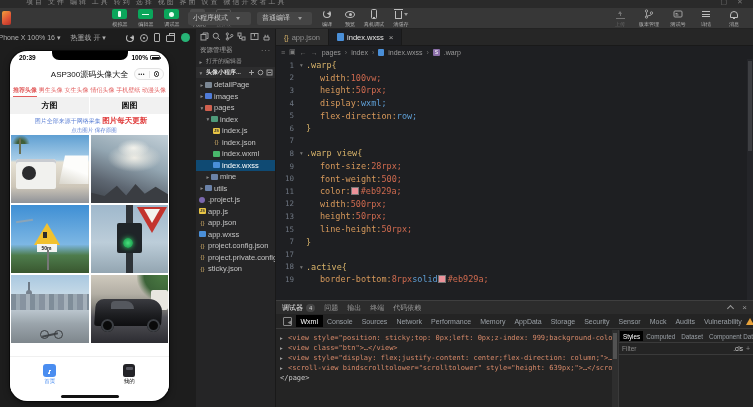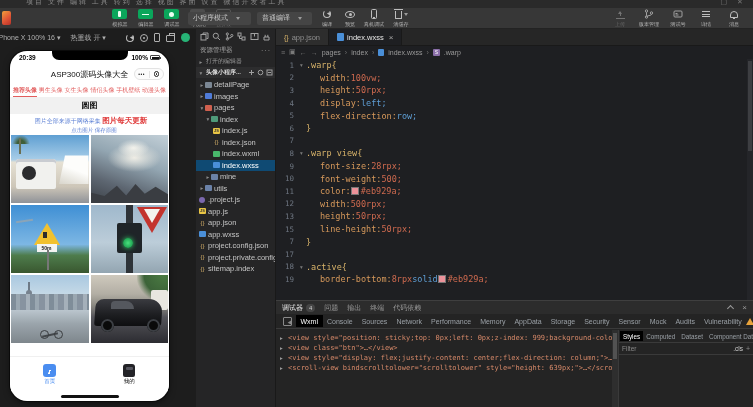--- a/index.html
+++ b/index.html
@@ -387,20 +387,21 @@
       </div>
       <div class="ptabs">
         <span class="ptab active">推荐头像</span>
         <span class="ptab">男生头像</span>
         <span class="ptab">女生头像</span>
         <span class="ptab">情侣头像</span>
         <span class="ptab">手机壁纸</span>
         <span class="ptab">动漫头像</span>
       </div>
       <div class="pshape">
+        <div class="shbtn">方图</div>
         <div class="shbtn">圆图</div>
       </div>
       <div class="pnotice">
         <div class="l1">
           <span class="src">图片全部来源于网络采集</span>
           <span class="upd">图片每天更新</span>
         </div>
         <div class="l2">点击图片 保存原图</div>
       </div>
 
@@ -583,21 +584,21 @@
       <div class="trow l1">
           <span class="fjson">{}</span>
           <span>project.config.json</span>
         </div>
       <div class="trow l1">
           <span class="fjson">{}</span>
           <span>project.private.config.js…</span>
         </div>
       <div class="trow l1">
           <span class="fjson">{}</span>
-          <span>sitemap.index</span>
+          <span>sticky.json</span>
         </div>
     </div>
   </div>
 
   <div class="editor">
     <div class="etabs">
       <div class="etab">
         <span class="xjson">{}</span>
         <span>app.json</span>
       </div>
@@ -642,21 +643,21 @@
           <span class="fold"></span>
           <span class="sp"></span>
           <span class="t-prop">height: </span>
           <span class="t-num">50rpx;</span>
         </div>
       <div class="cl">
           <span class="ln">4</span>
           <span class="fold"></span>
           <span class="sp"></span>
           <span class="t-prop">display: </span>
-          <span class="t-kw">left;</span>
+          <span class="t-kw">wxml;</span>
         </div>
       <div class="cl">
           <span class="ln">5</span>
           <span class="fold"></span>
           <span class="sp"></span>
           <span class="t-prop">flex-direction: </span>
           <span class="t-kw">row;</span>
         </div>
       <div class="cl">
           <span class="ln">6</span>
@@ -795,20 +796,23 @@
             <span>&lt;view class="btn"&gt;…&lt;/view&gt;</span>
           </div>
         <div class="wline">
             <span class="warr">▸</span>
             <span>&lt;view style="display: flex;justify-content: center;flex-direction: column;"&gt;…&lt;/view&gt;</span>
           </div>
         <div class="wline">
             <span class="warr">▸</span>
             <span>&lt;scroll-view bindscrolltolower="scrolltolower" style="height: 639px;"&gt;…&lt;/scroll-view&gt;</span>
           </div>
+        <div class="wline plain">
+            <span>&lt;/page&gt;</span>
+          </div>
       </div>
       <div class="vsb">
           <i></i>
         </div>
       <div class="stylespanel">
         <div class="stabs">
           <span class="stab active">Styles</span>
           <span class="stab">Computed</span>
           <span class="stab">Dataset</span>
           <span class="stab">Component Data</span>

